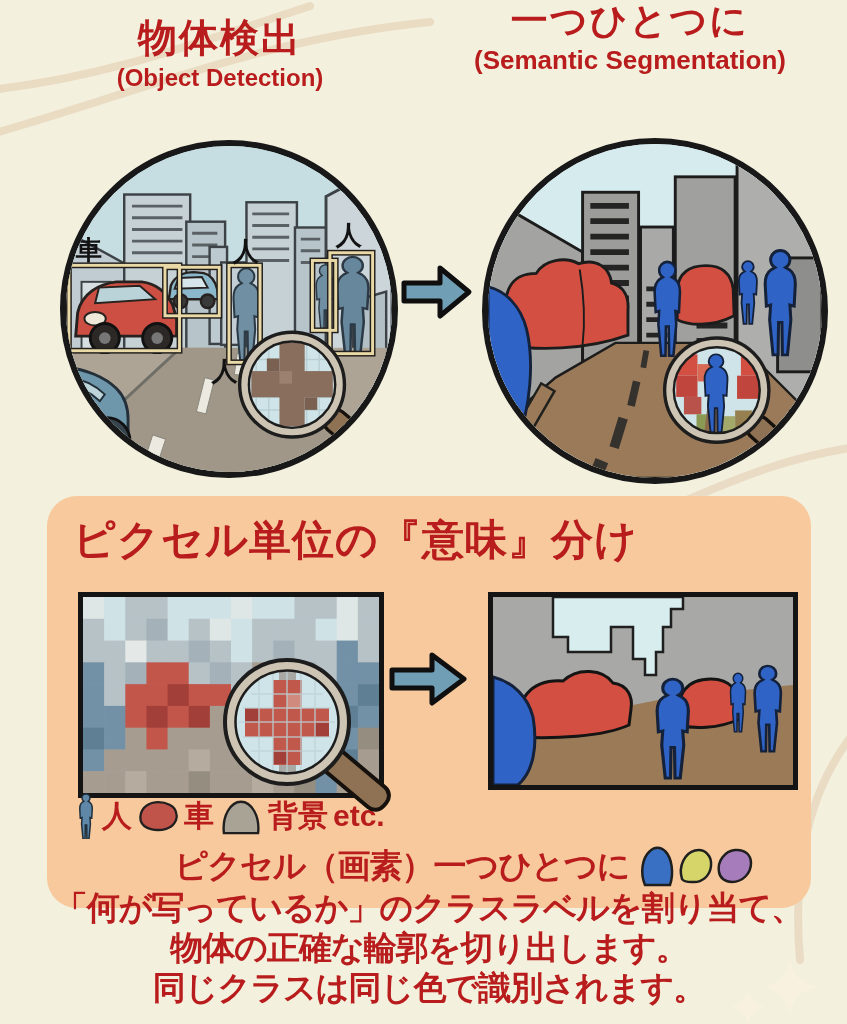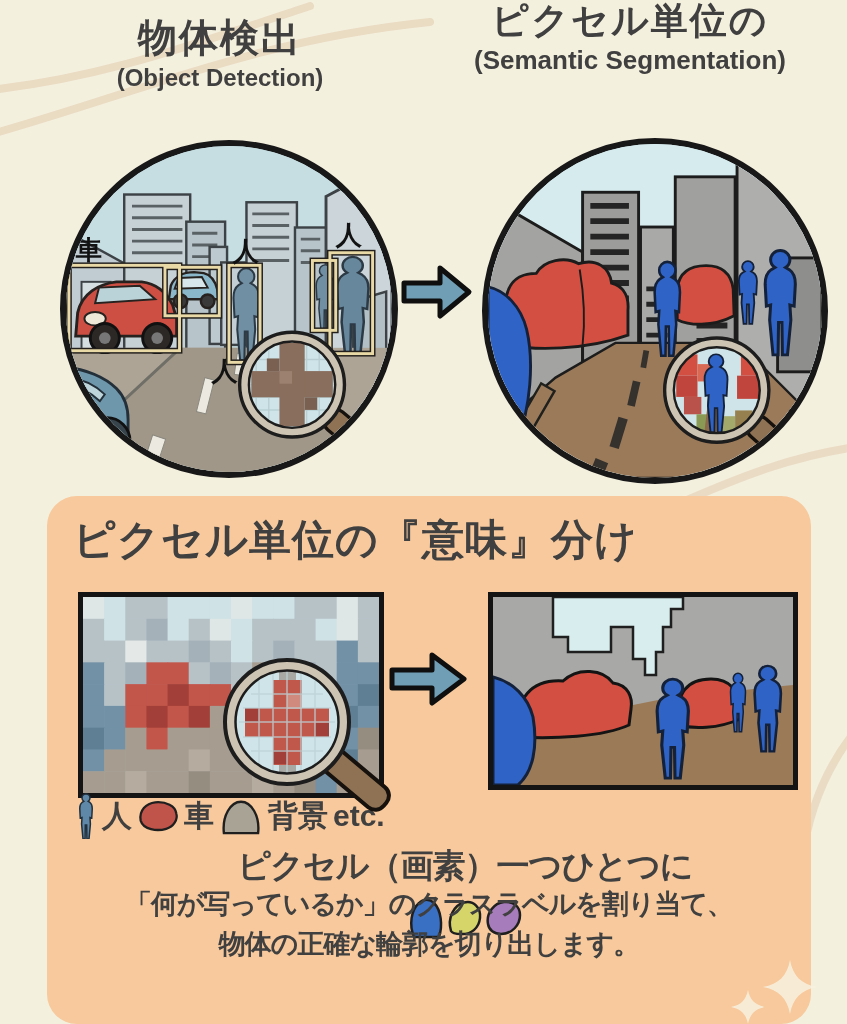--- a/index.html
+++ b/index.html
@@ -1,40 +1,40 @@
 <!DOCTYPE html>
 <html><head>
 <meta charset="utf-8">
 <style>
   html,body{margin:0;padding:0;background:#e8e4d2;}
   .stage{position:relative;width:847px;height:1024px;overflow:hidden;
-         background:#f4f0de;font-family:"Liberation Sans",sans-serif;color:#404040;}
+         background:#f4f0de;font-family:"Liberation Sans",sans-serif;color:#b91c1c;}
   .abs{position:absolute;}
   
   .hdr{position:absolute;text-align:center;font-weight:900;}
   .hdr .jp{font-size:39px;line-height:44px;letter-spacing:2px;}
   .hdr .en{font-size:24px;line-height:32px;font-weight:700;margin-top:2px;}
   
   .circle{position:absolute;border-radius:50%;border:6px solid #181818;
           overflow:hidden;box-sizing:border-box;background:#c6dee2;}
   .circle svg{display:block;width:100%;height:100%;}
   
-  .panel{position:absolute;left:47px;top:496px;width:764px;height:528px;
+  .panel{position:absolute;left:47px;top:496px;width:764px;height:412px;
          background:#f7c99c;border-radius:30px;}
   .panel-title{position:absolute;left:26px;top:16px;font-size:42px;font-weight:900;letter-spacing:1px;}
   .img-frame{position:absolute;border:5px solid #141414;box-sizing:content-box;background:#b7c2c7;}
   .img-frame svg{display:block;}
   .legend{position:absolute;left:28px;top:297px;display:flex;align-items:center;gap:5px;
           font-size:30px;font-weight:900;}
   .legend svg{display:block;}
-  .cap{position:absolute;left:0;width:100%;text-align:center;font-size:27px;font-weight:900;
+  .cap{position:absolute;left:0;width:100%;text-align:center;font-size:33px;font-weight:900;
        letter-spacing:-1px;white-space:nowrap;}
   .cap-row{position:absolute;left:0;width:100%;display:flex;justify-content:center;
            align-items:center;gap:8px;padding-left:72px;box-sizing:border-box;
-           font-size:33px;font-weight:900;letter-spacing:-1px;white-space:nowrap;flex-direction:column;}
+           font-size:33px;font-weight:900;letter-spacing:-1px;white-space:nowrap;}
   .scene-label{font-weight:900;font-size:27px;fill:#121212;font-family:"Liberation Sans",sans-serif;}
 </style>
 </head>
 <body>
 
 <div class="stage">
 
   <svg class="abs" style="left:0;top:0;" width="847" height="1024" viewBox="0 0 847 1024">
     <g fill="none" stroke="#e2cbae" stroke-width="8" opacity="0.55" stroke-linecap="round">
       <path d="M -30,140 C 120,100 250,40 430,22"></path>
@@ -42,21 +42,21 @@
       <path d="M 660,512 C 740,476 800,452 880,444"></path>
       <path d="M 880,705 C 820,760 790,840 800,960"></path>
     </g>
   </svg>
 
   <div class="hdr" style="left:65px;top:16px;width:310px;">
     <div class="jp">物体検出</div>
     <div class="en">(Object Detection)</div>
   </div>
   <div class="hdr" style="left:420px;top:0px;width:420px;">
-    <div class="jp" style="font-size:37px;line-height:42px;">ピクセル単位の</div>
+    <div class="jp" style="font-size:37px;line-height:42px;">一つひとつに</div>
     <div class="en" style="font-size:26px;text-align:center;">(Semantic Segmentation)</div>
   </div>
 
   <div class="circle" style="left:60px;top:140px;width:338px;height:338px;">
     <svg viewBox="0 0 336 336">
       <defs>
         <path id="psil" d="M15,2 C19.4,2 23,5.6 23,10 C23,12.8 21.6,15.2 19.4,16.6 L22.5,18.5 C26,21 27.5,25 27.5,31 L26.5,50 L23,49 L23.8,62 L21,92 L16.8,92 L16.4,64 L13.6,64 L13.2,92 L9,92 L6.2,62 L7,49 L3.5,50 L2.5,31 C2.5,25 4,21 7.5,18.5 L10.6,16.6 C8.4,15.2 7,12.8 7,10 C7,5.6 10.6,2 15,2 Z"></path>
       </defs>
       <rect x="0" y="0" width="336" height="336" fill="#c6dee2"></rect>
 
@@ -430,20 +430,21 @@
     <div class="cap-row" style="top:348px;">
       <span>ピクセル（画素）一つひとつに</span>
       <svg width="118" height="44" viewBox="0 0 118 44">
         <path d="M8,40 C3,28 5,13 13,6 C17,1.5 24,1.5 28,6 C35,13 37,28 33,40 Z" stroke="#1f1f1f" stroke-width="2.5" fill="#3a70c4"></path>
         <path d="M45,34 C41,21 48,8 58,5.5 C68,3 75,11 74,21 C73,31 65,38 55,37 C50,37 46,36 45,34 Z" stroke="#1f1f1f" stroke-width="2.5" fill="#d6d56a"></path>
         <path d="M82,27 C80,16 88,6 98,5 C108,4 114,10 114,18 C114,28 106,37 95,37 C88,37 83,33 82,27 Z" stroke="#1f1f1f" stroke-width="2.5" fill="#a77cba"></path>
       </svg>
     </div>
     <div class="cap" style="top:390px;">「何が写っているか」のクラスラベルを割り当て、</div>
     <div class="cap" style="top:430px;">物体の正確な輪郭を切り出します。</div>
+    <div class="cap" style="top:470px;">同じクラスは同じ色で識別されます。</div>
   </div>
 
   <svg class="abs" style="left:203px;top:636px;" width="210" height="220" viewBox="0 0 210 220">
     <g transform="translate(84,86) rotate(40)">
       <rect x="52" y="-13" width="76" height="26" rx="11" fill="#8f7254" stroke="#16110c" stroke-width="4"></rect>
     </g>
     <circle cx="84" cy="86" r="52" fill="#cfe4e8"></circle>
     <clipPath id="lensC">
         <circle cx="84" cy="86" r="52"></circle>
       </clipPath>

